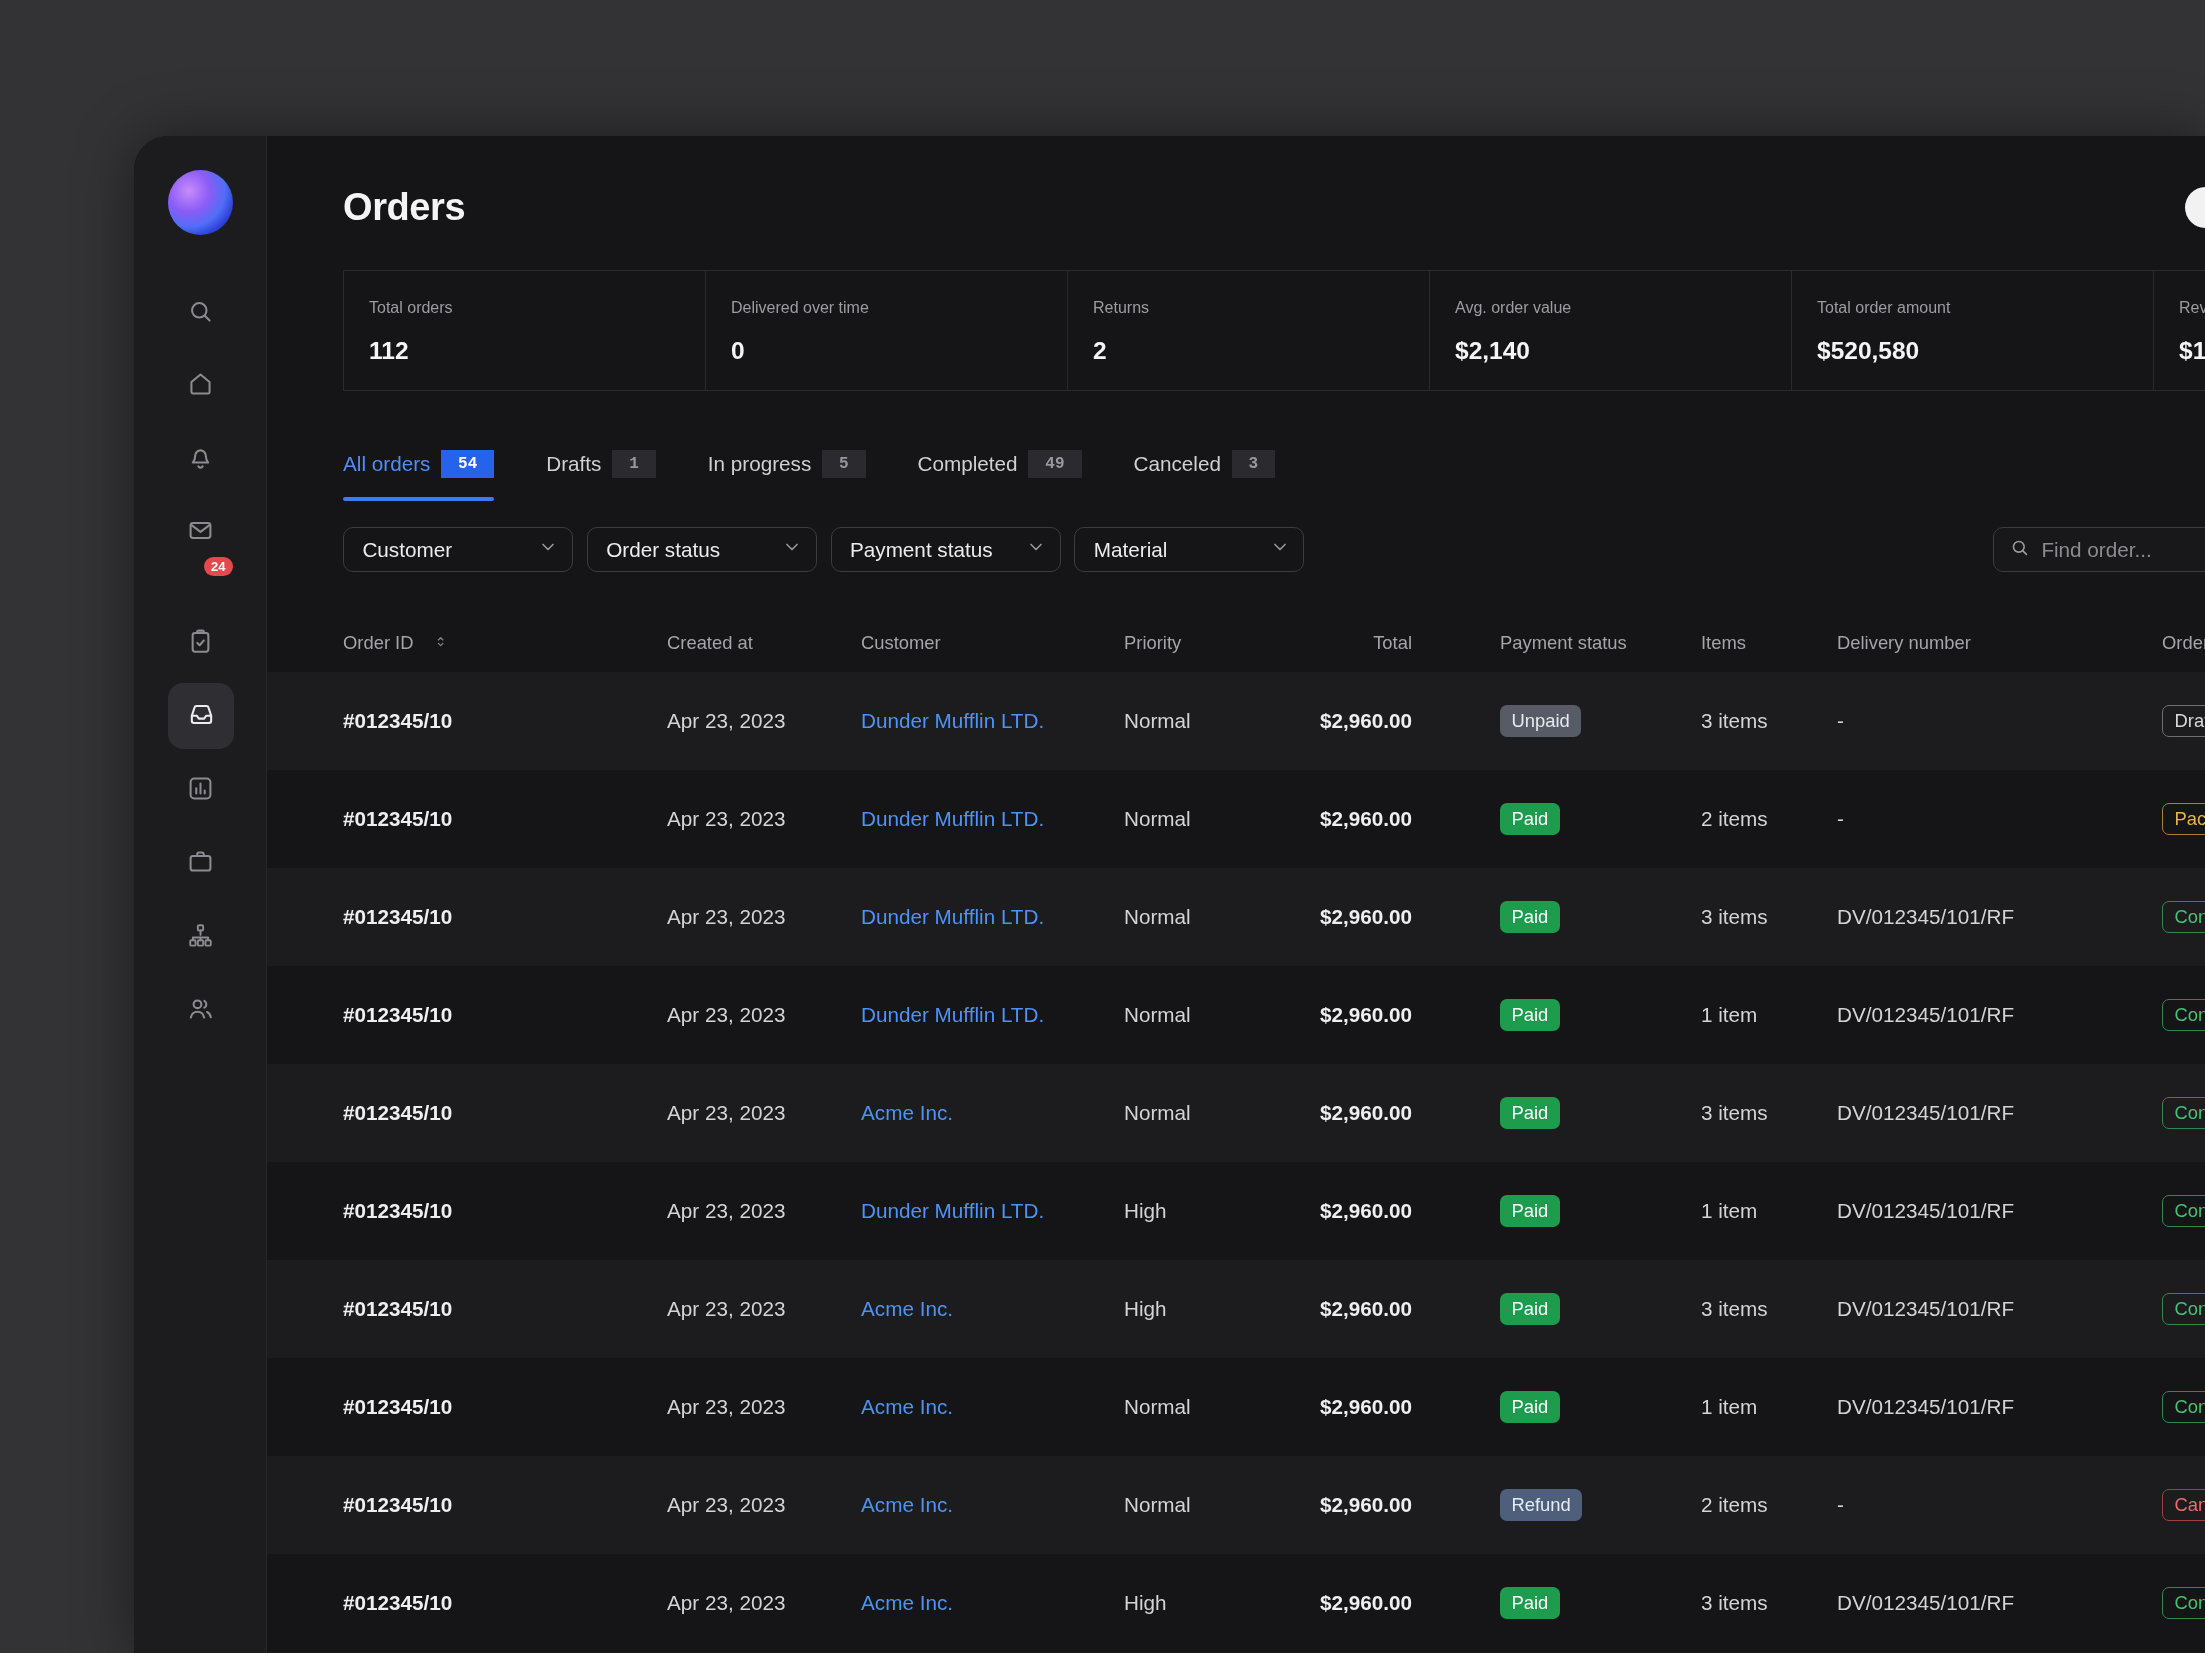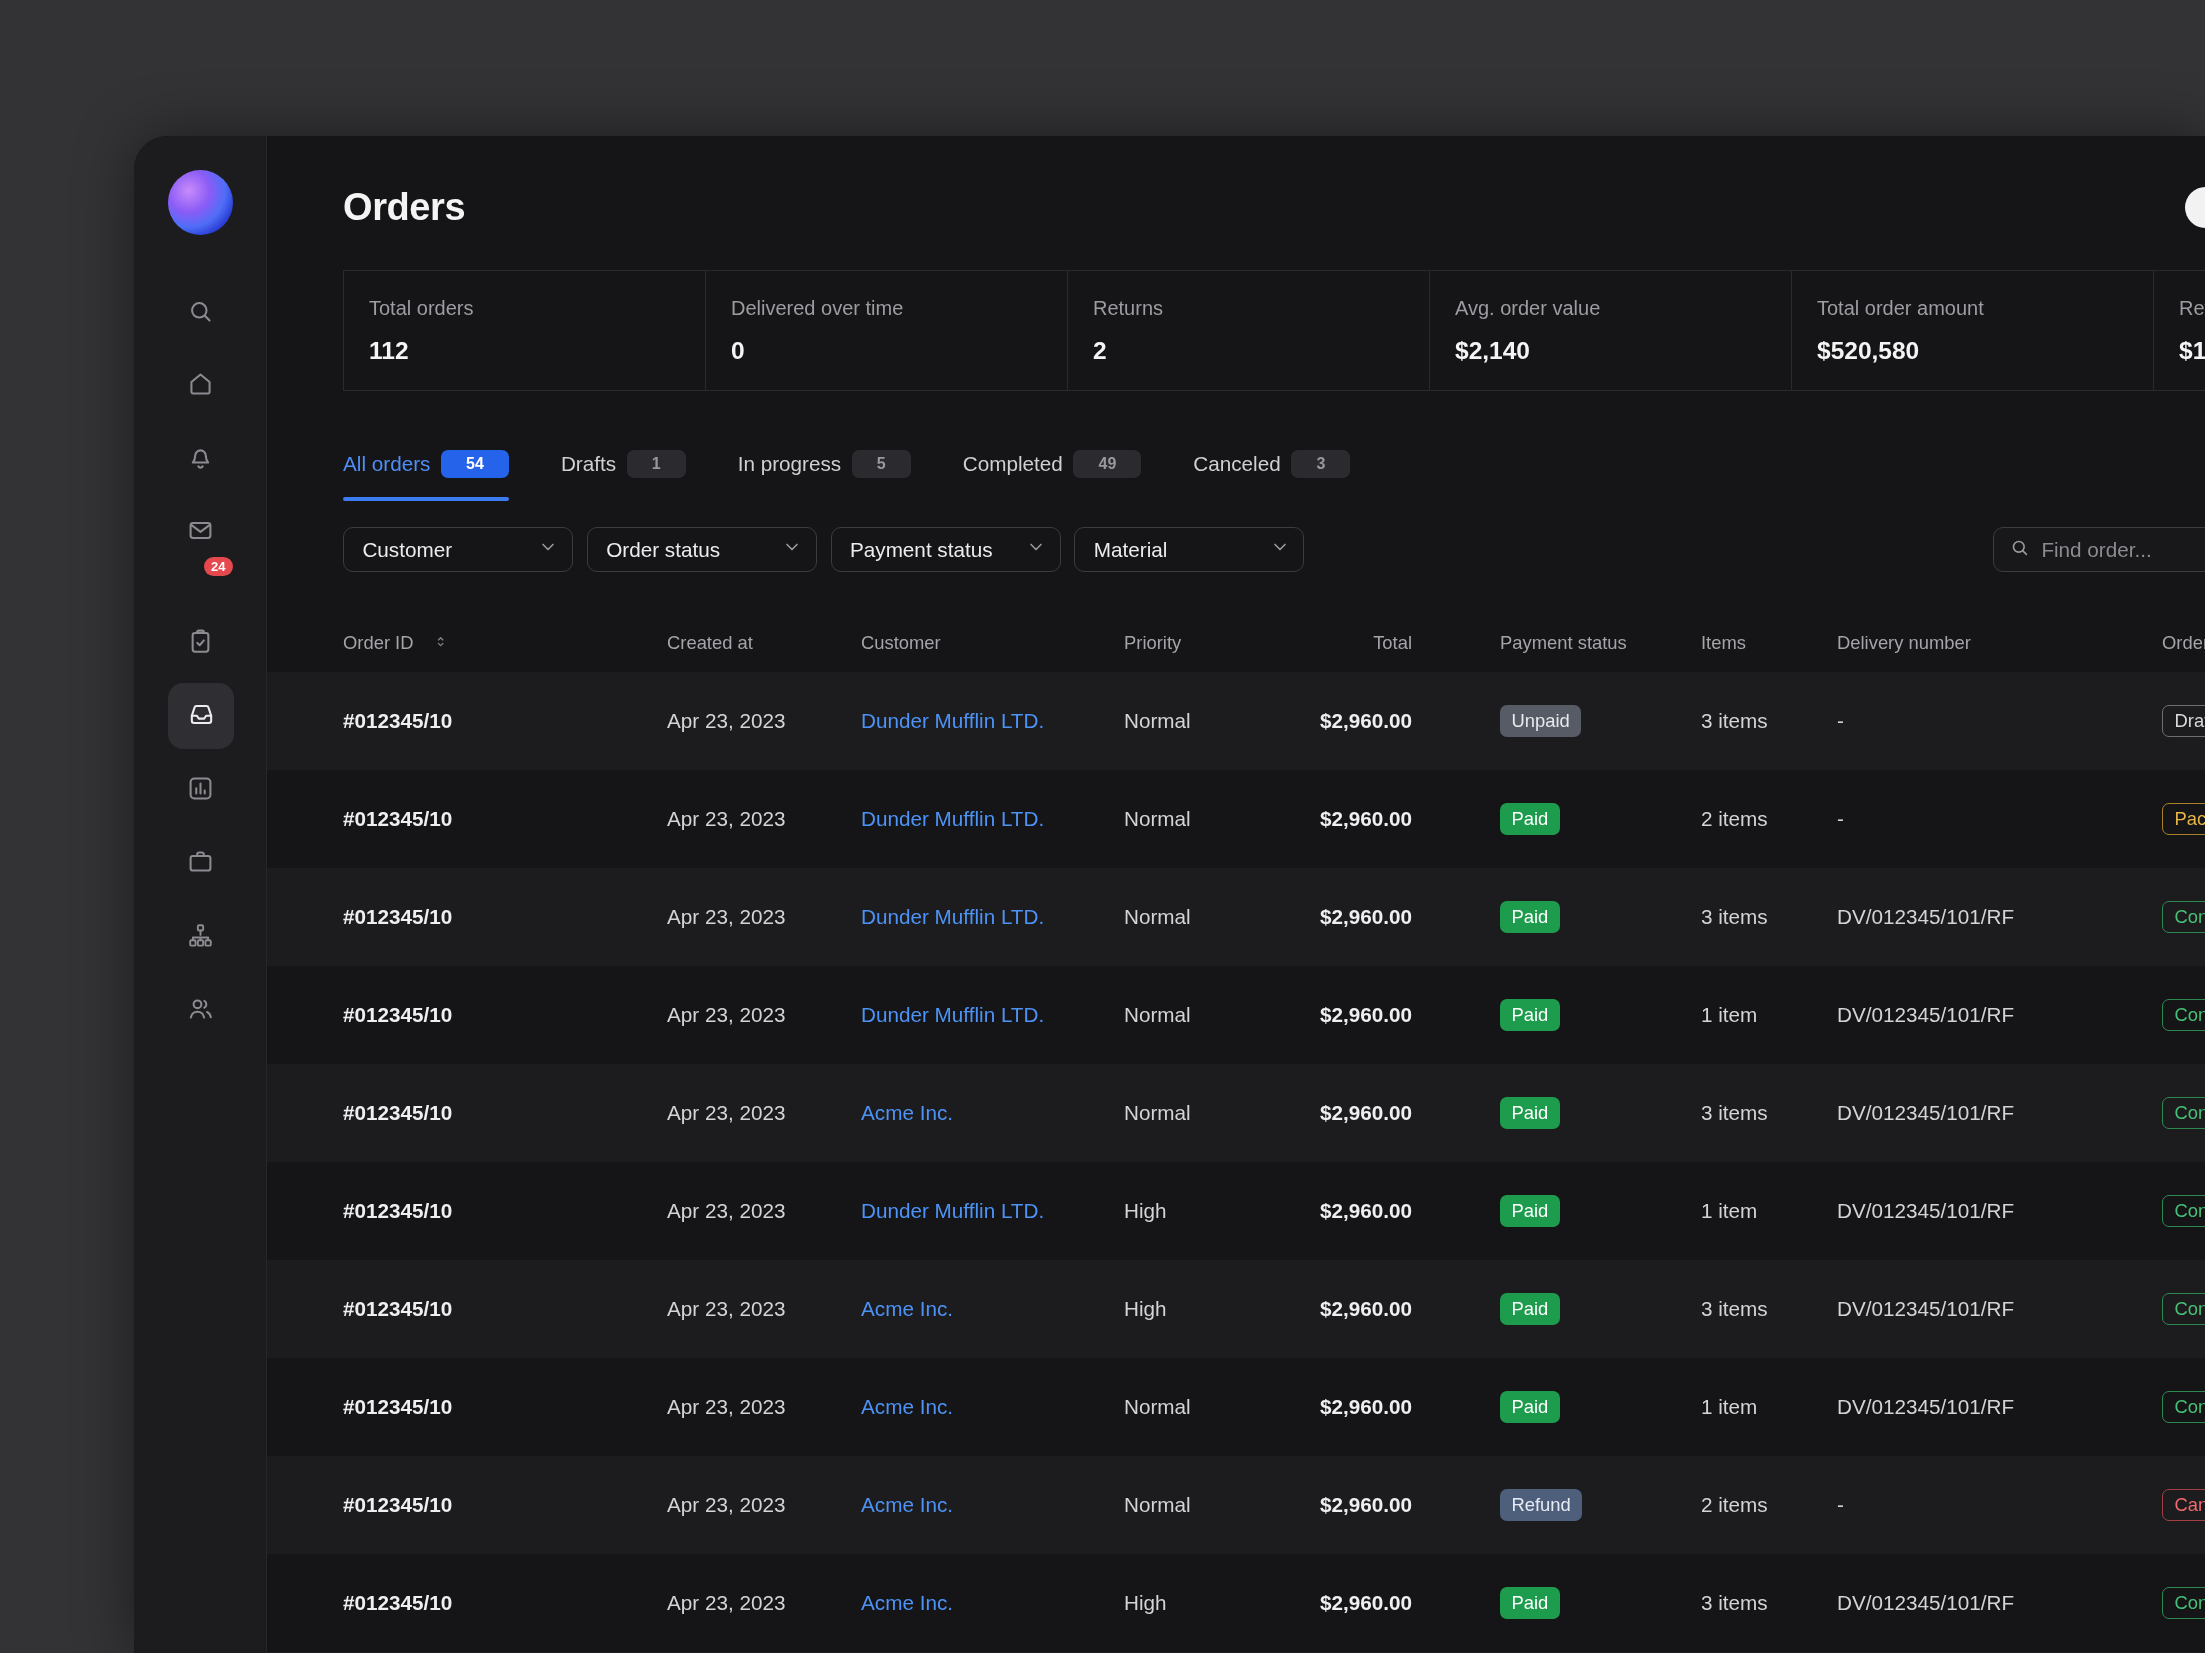--- a/index.html
+++ b/index.html
@@ -46,28 +46,28 @@
   .cut-button {
     position:absolute; left:2051px; top:51px; width:145px; height:41px;
     background:#f2f2f3; border-radius:20.7px; cursor:pointer;
   }
   
   .stats {
     position:absolute; left:209px; top:134px; height:121px; width:2175px;
     display:flex; border-top:0.8px solid #2a2a2d; border-bottom:0.8px solid #2a2a2d;
   }
   .stat-cell { width:362px; flex:0 0 362px; border-left:0.8px solid #2a2a2d; padding:26px 0 0 25px; }
-  .stat-label { font-size:20px; line-height:22px; color:#9c9ca2; }
+  .stat-label { font-size:16px; line-height:22px; color:#9c9ca2; }
   .stat-value { margin-top:17px; font-size:24.5px; line-height:29px; font-weight:600; color:#f4f4f5; }
   
   .tabs { position:absolute; left:209px; top:294px; display:flex; gap:52px; align-items:center; }
   .tab { position:relative; display:flex; align-items:center; gap:10.7px; height:34px; font-size:20.7px; color:#cfcfd4; cursor:pointer;margin-top:17px; }
   .tab-count {
-    height:27.6px; min-width:27.6px; padding:0 25px; border-radius:7px; background:#2b2b2f;
-    color:#98989e; font-size:16px; font-weight:600; display:flex; align-items:center; justify-content:center;
+    height:27.6px; min-width:27.6px; padding:0 17px; border-radius:0; background:#2b2b2f;
+    color:#98989e; font-size:16px; font-weight:600; display:flex; align-items:center; justify-content:center;font-family:Liberation Mono, monospace;
   }
   .tab.active { color:#4e8ff7; }
   .tab.active .tab-count { background:#2563eb; color:#fff; }
   .tab.active::after { content:""; position:absolute; left:0; right:0; bottom:-20px; height:3.8px; border-radius:2.3px; background:#3d7bf0; }
   
   .filters { position:absolute; left:209px; top:391px; display:flex; gap:13.8px; }
   .filter-btn {
     width:230px; height:45px; border:0.8px solid #3b3b40; border-radius:10px; background:transparent;
     display:flex; align-items:center; justify-content:space-between; padding:0 13.8px 0 18.4px;
     font-size:20.7px; color:#ececf0; cursor:pointer;

